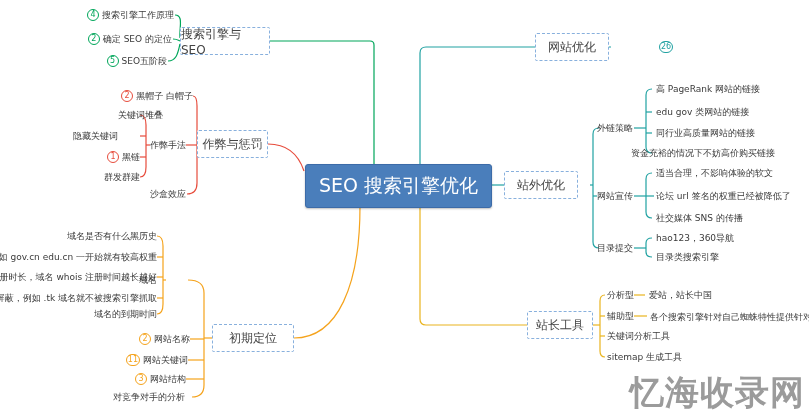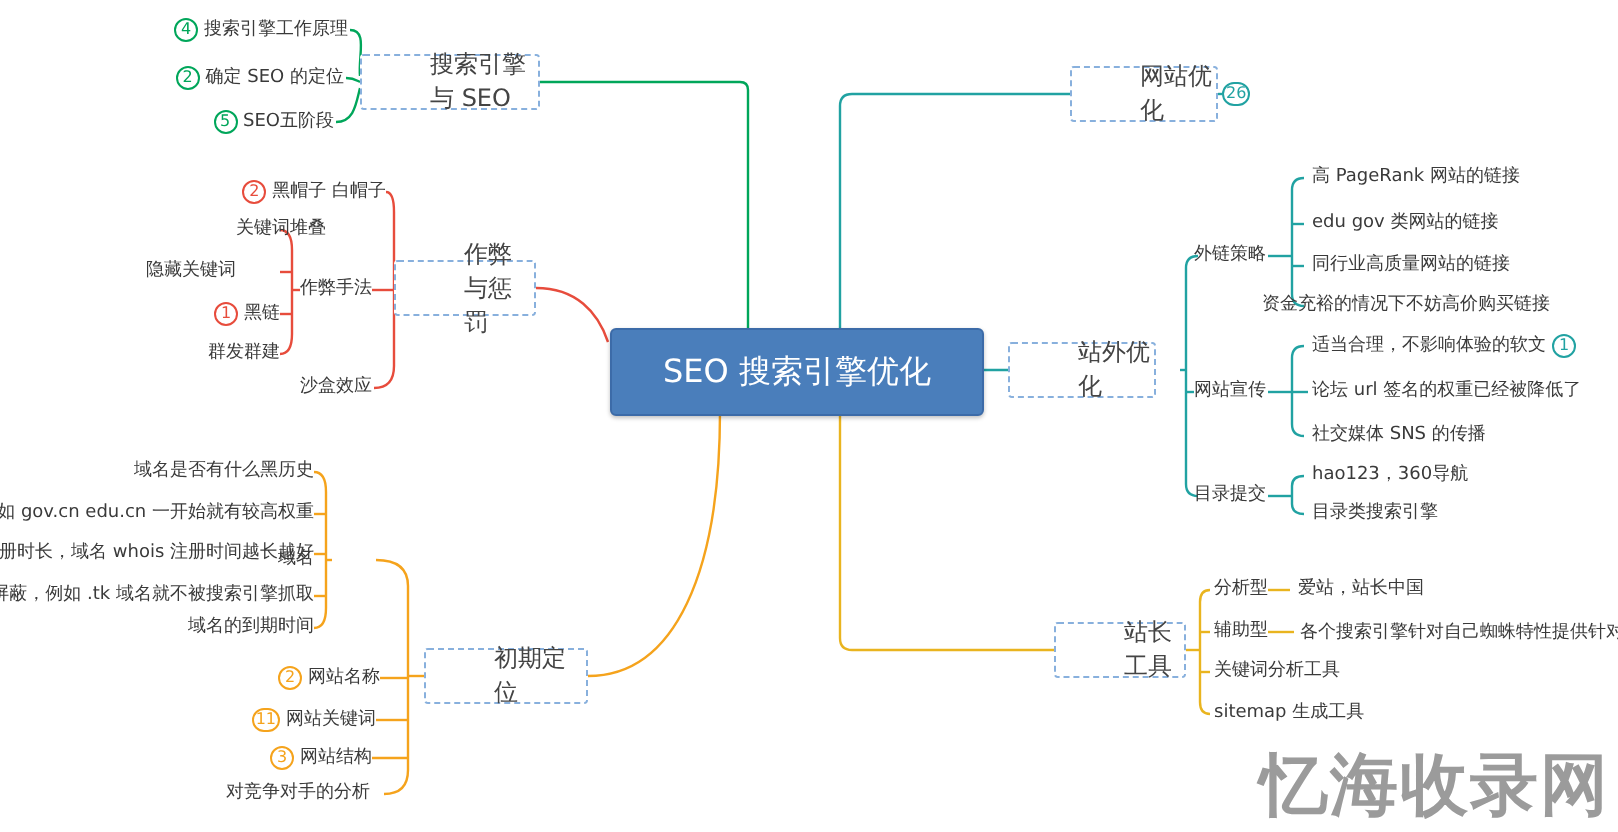--- a/index.html
+++ b/index.html
@@ -10,28 +10,28 @@
         white-space:nowrap;transform:translateY(-50%);font-size:9px;color:#3a3a3a;}
   .lf{justify-content:flex-end;}
   .lbl{line-height:1;}
   .grp{font-size:9px;color:#3a3a3a;}
   .badge{display:inline-flex;align-items:center;justify-content:center;
          min-width:12px;height:12px;padding:0 1px;border-radius:8px;border:1px solid;
          background:#fff;font-size:8px;line-height:1;box-sizing:border-box;}
   .bg{color:#00a65a;border-color:#00a65a;}
   .br{color:#e74c3c;border-color:#e74c3c;}
   .bo{color:#f5a31c;border-color:#f5a31c;}
-  .bt{color:#21a2a2;border-color:#21a2a2;}
+  .bt{color:#21a2a2;border-color:#21a2a2;margin-left:48px;}
   .tbox{position:absolute;z-index:2;display:flex;align-items:center;justify-content:center;
         background:#fff;border:1px dashed #88b0dd;border-radius:2px;
-        font-size:12px;color:#444;box-sizing:border-box;padding-left:34px;}
+        font-size:12px;color:#444;box-sizing:border-box;}
   .center{position:absolute;z-index:3;left:305px;top:164px;width:185px;height:42px;
         display:flex;align-items:center;justify-content:center;
         background:#4a7ebb;border:1px solid #3c6ba8;border-radius:3px;
-        color:#fff;font-size:16px;box-shadow:0 1px 2px rgba(0,0,0,.25);}
+        color:#fff;font-size:19px;box-shadow:0 1px 2px rgba(0,0,0,.25);}
   .wm{position:absolute;z-index:4;right:4px;bottom:0px;font-size:34px;font-weight:bold;
       color:#9b9b9b;letter-spacing:1px;margin-left:24px;}
   path{fill:none;stroke-width:1.2px;}
   .sg{stroke:#00a65a;} .sr{stroke:#e74c3c;} .so{stroke:#f5a31c;}
   .st{stroke:#21a2a2;} .sy{stroke:#e9b41f;}
 </style>
 </head>
 <body>
 
 <div id="stage">

